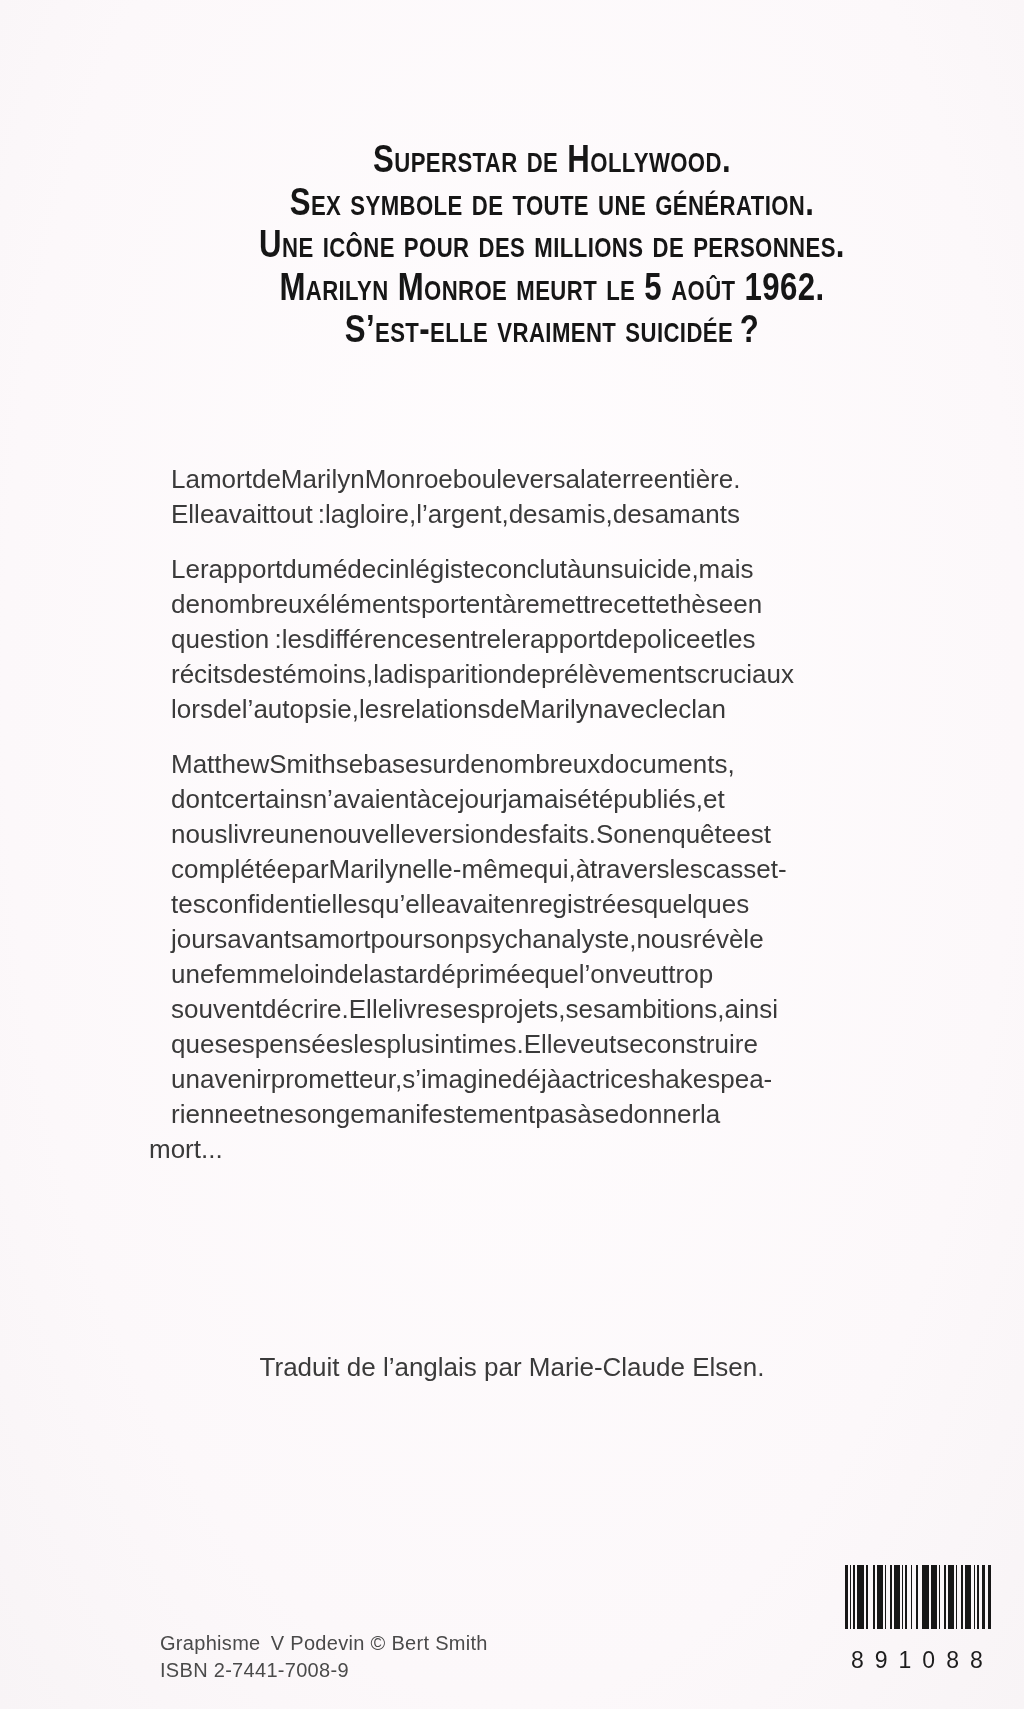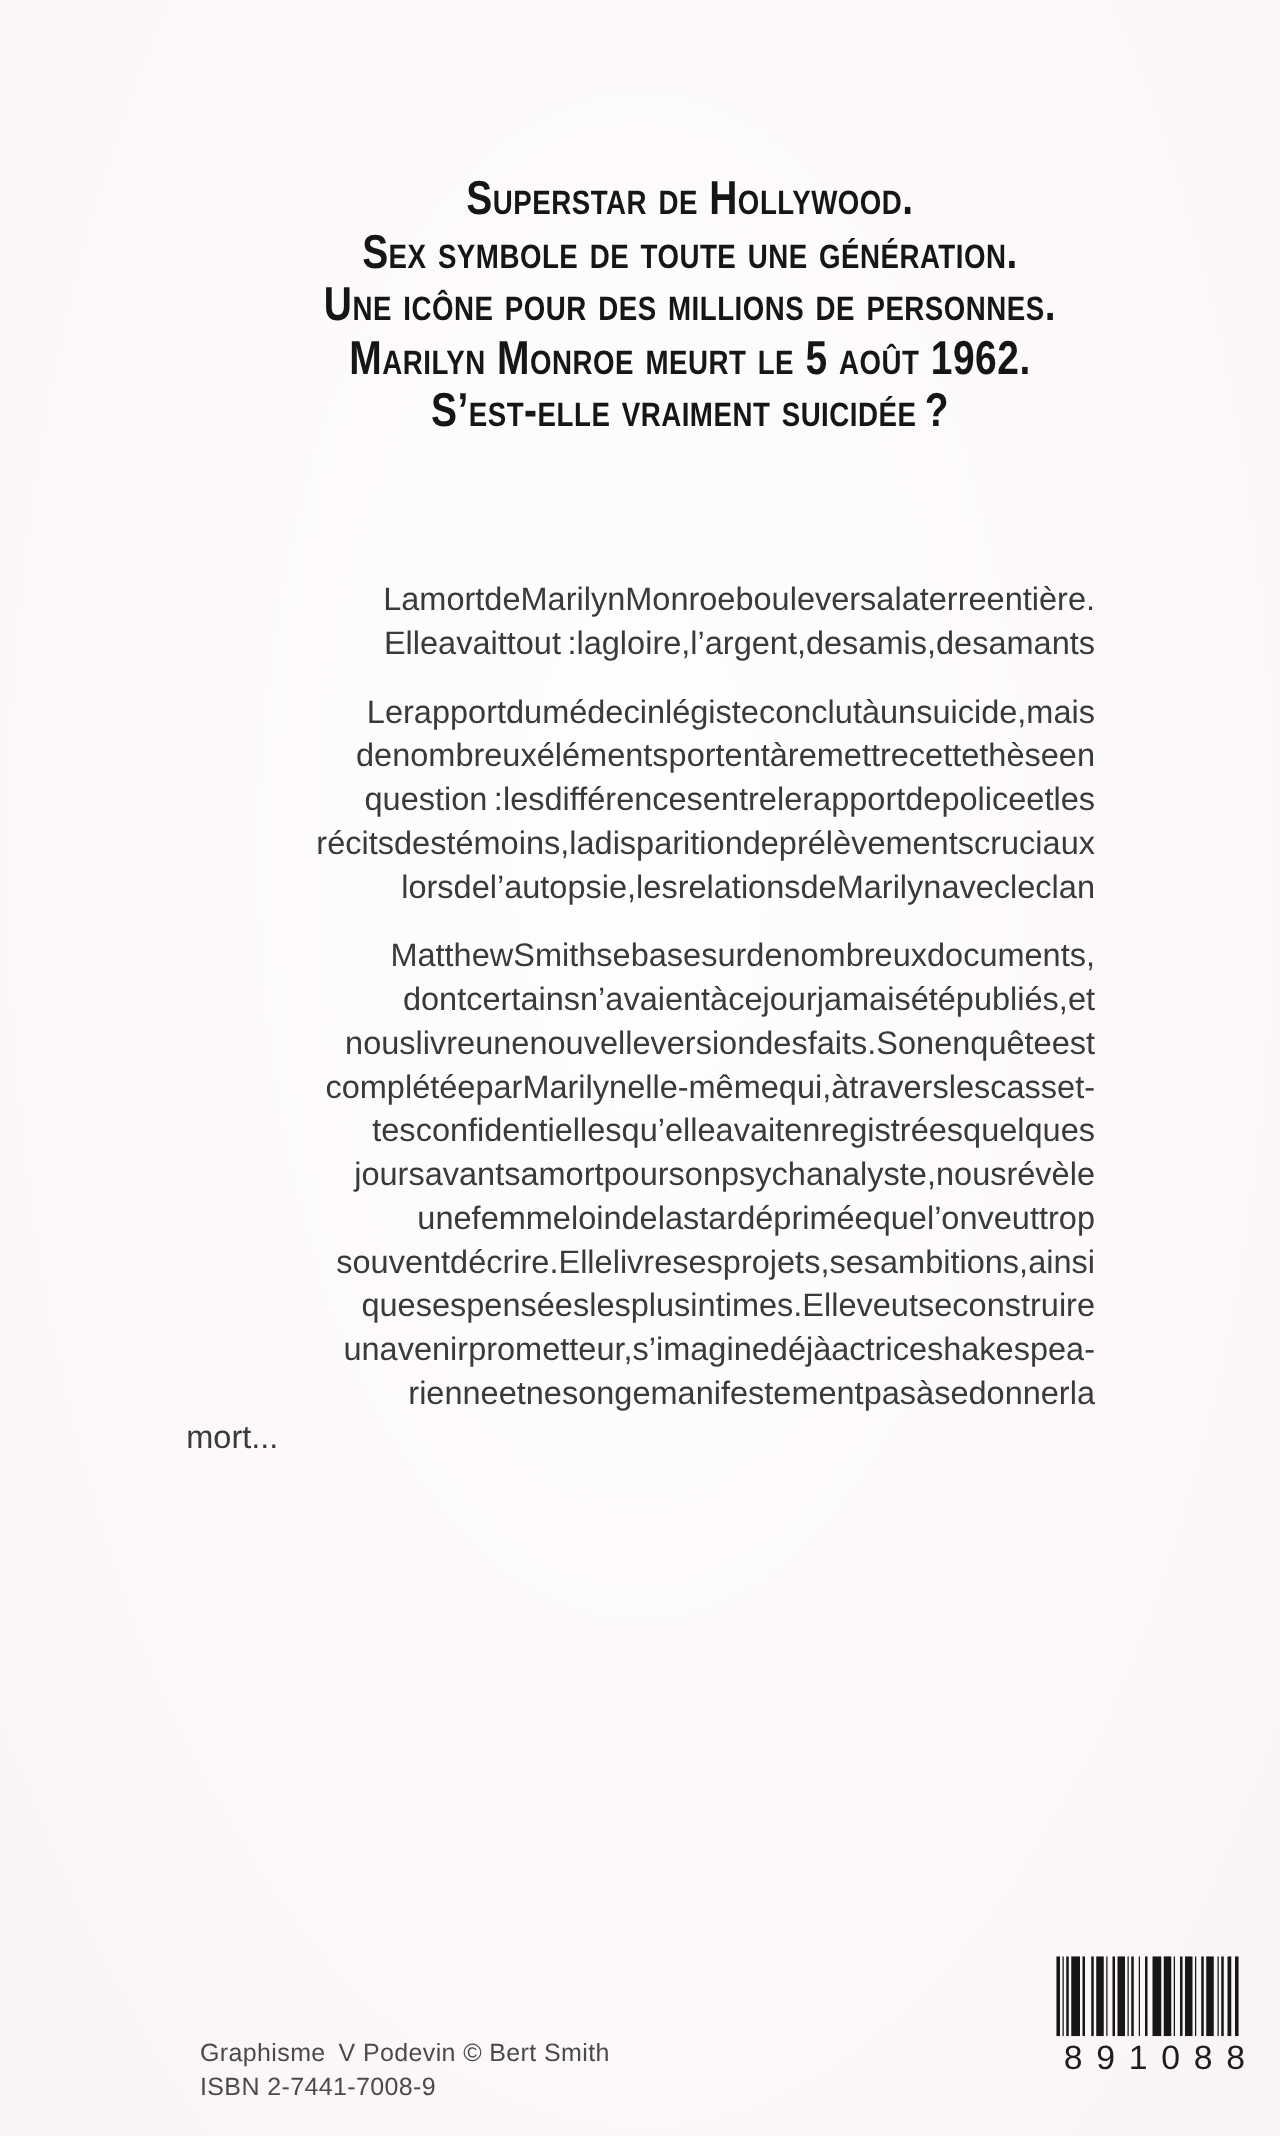--- a/index.html
+++ b/index.html
@@ -45,22 +45,23 @@
     top:462px;
     left:149px;
     width:727px;
     font-size:26px;
     color:#3a3a3a;
   }
   .paragraph{margin:0 0 20px 0;}
   .line{height:35px;line-height:35px;}
   .line.just{
     display:flex;
-    justify-content:flex-end;
+    justify-content:flex-start;
     white-space:nowrap;
+    margin-left:22px;
   }
   .line.last{text-align:left;}
 
   .translator{
     position:absolute;
     top:1352px;
     left:0;
     width:100%;
     text-align:center;
     font-size:26px;
@@ -79,22 +80,22 @@
 
   .barcode-wrap{
     position:absolute;
     left:845px;
     top:1565px;
     width:146px;
     text-align:center;
   }
   .barcode-wrap svg{display:block;}
   .barcode-digits{
-    margin-top:2px;
-    font-size:27px;
+    margin-top:18px;
+    font-size:23px;
     color:#1d1d1d;
     letter-spacing:11px;
     text-indent:6px;
     white-space:nowrap;
   }
 </style>
 </head>
 <body>
 
 <div class="page">
@@ -311,20 +312,21 @@
           <span>pas</span>
           <span>à</span>
           <span>se</span>
           <span>donner</span>
           <span>la</span>
         </div>
         <div class="line last">mort...</div>
       </div>
     </main>
 
+  <div class="translator">Traduit de l’anglais par Marie-Claude Elsen.</div>
 
   <div class="credits">
     <div>Graphisme V Podevin © Bert Smith</div>
     <div>ISBN 2-7441-7008-9</div>
   </div>
 
   <div class="barcode-wrap">
     <svg width="146" height="64" viewBox="0 0 146 64" xmlns="http://www.w3.org/2000/svg">
       <g fill="#171717">
         <rect x="0" y="0" width="3" height="64"></rect>

